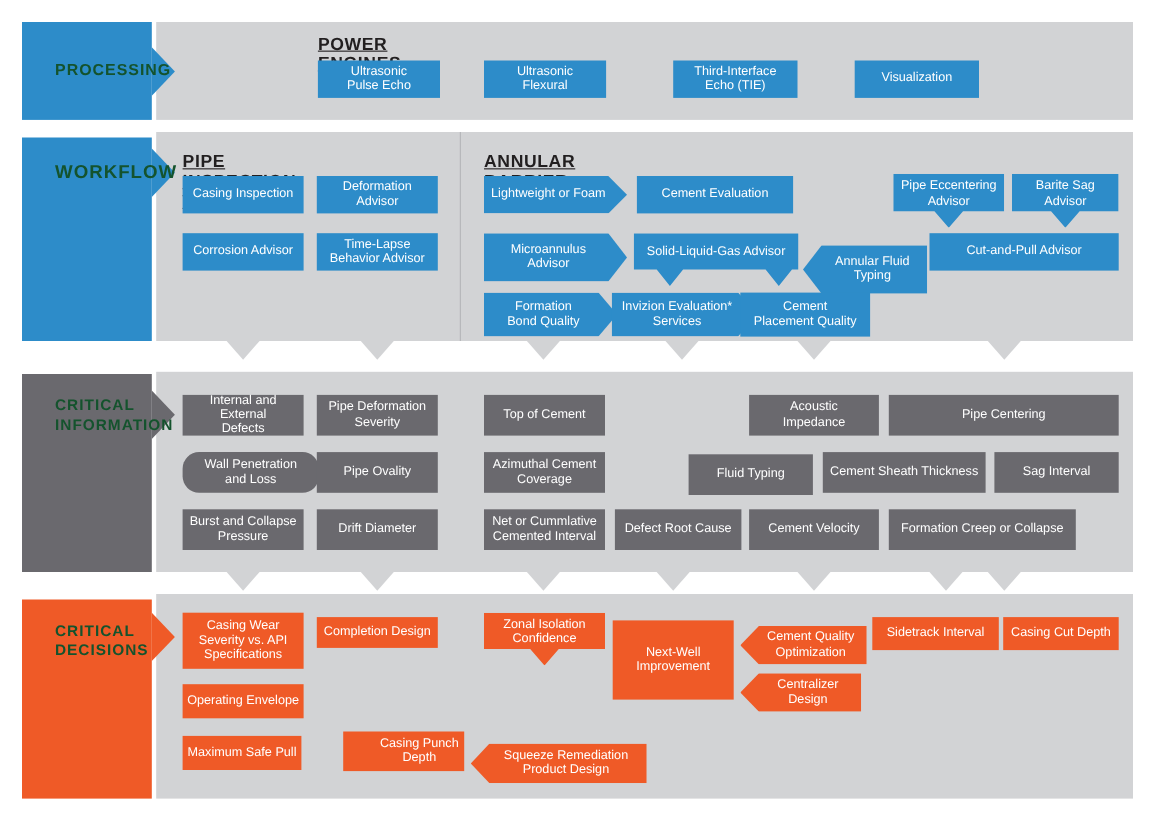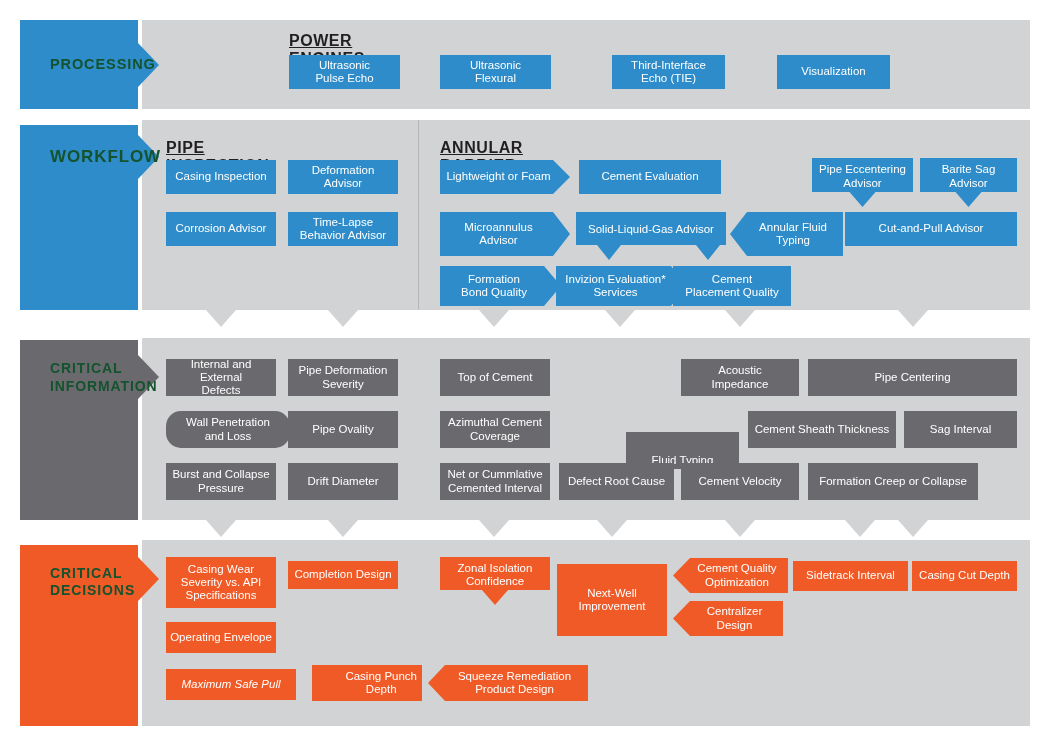--- a/index.html
+++ b/index.html
@@ -66,20 +66,21 @@
 
   
   .node.chev-r {
     clip-path: polygon(0 0, calc(100% - 17px) 0, 100% 50%, calc(100% - 17px) 100%, 0 100%);
     padding-right:18px;
   }
   
   .node.chev-l {
     clip-path: polygon(17px 0, 100% 0, 100% 100%, 17px 100%, 0 50%);
     padding-left:18px;
+    margin-top:11px;
   }
   
   .node.point-d {
     clip-path: polygon(0 0, 100% 0, 100% calc(100% - 15px),
               calc(50% + 13px) calc(100% - 15px), 50% 100%,
               calc(50% - 13px) calc(100% - 15px), 0 calc(100% - 15px));
     padding-bottom:14px;
   }
   
   .node.point-d2 {
@@ -285,21 +286,21 @@
     </div>
     <div class="node gray" style="left:288px; top:411px; width:110px; height:37px;">
       <span class="nowrap">Pipe Ovality</span>
     </div>
     <div class="node gray" style="left:440px; top:411px; width:110px; height:37px;">
       <span>
         <span>Azimuthal Cement</span><br>
         <span>Coverage</span>
       </span>
     </div>
-    <div class="node gray" style="left:626px; top:432px; width:113px; height:37px;align-items:flex-end;">
+    <div class="node gray" style="left:626px; top:413px; width:113px; height:37px;">
       <span class="nowrap">Fluid Typing</span>
     </div>
     <div class="node gray" style="left:748px; top:411px; width:148px; height:37px;">
       <span class="nowrap">Cement Sheath Thickness</span>
     </div>
     <div class="node gray" style="left:904px; top:411px; width:113px; height:37px;">
       <span class="nowrap">Sag Interval</span>
     </div>
 
     <div class="node gray" style="left:166px; top:463px; width:110px; height:37px;">
@@ -386,21 +387,21 @@
     <div class="node orange" style="left:166px; top:622px; width:110px; height:31px;">
       <span class="nowrap">Operating Envelope</span>
     </div>
     <div class="node orange chev-l" style="left:673px; top:601px; width:110px; height:35px;">
       <span>
         <span>Centralizer</span><br>
         <span>Design</span>
       </span>
     </div>
 
-    <div class="node orange" style="left:166px; top:669px; width:130px; height:31px;font-style:italic;">
+    <div class="node orange" style="left:166px; top:669px; width:108px; height:31px;">
       <span class="nowrap">Maximum Safe Pull</span>
     </div>
     <div class="node orange" style="left:312px; top:665px; width:110px; height:36px;justify-content:flex-end;">
       <span>
         <span>Casing Punch</span><br>
         <span>Depth</span>
       </span>
     </div>
     <div class="node orange chev-l" style="left:428px; top:665px; width:160px; height:36px;">
       <span>

